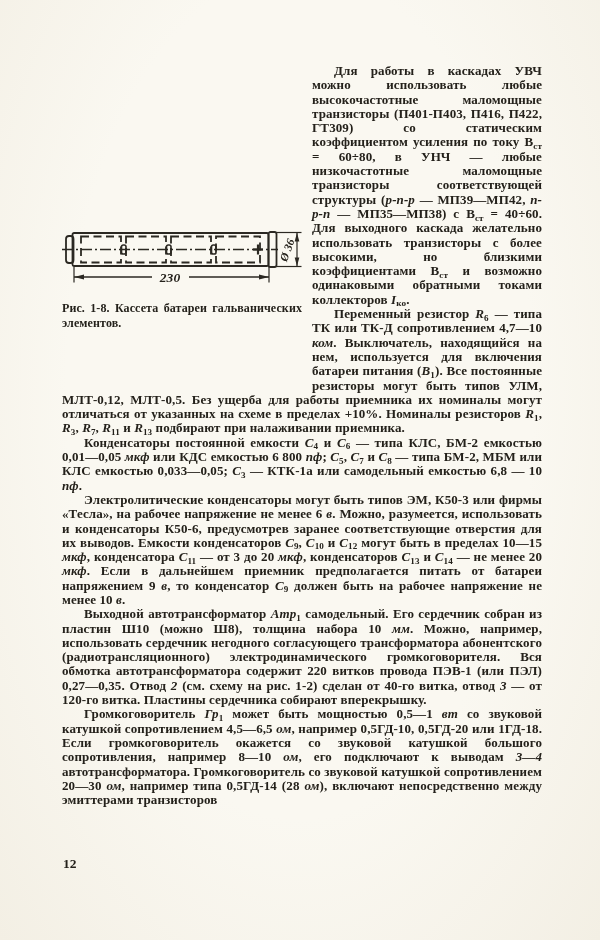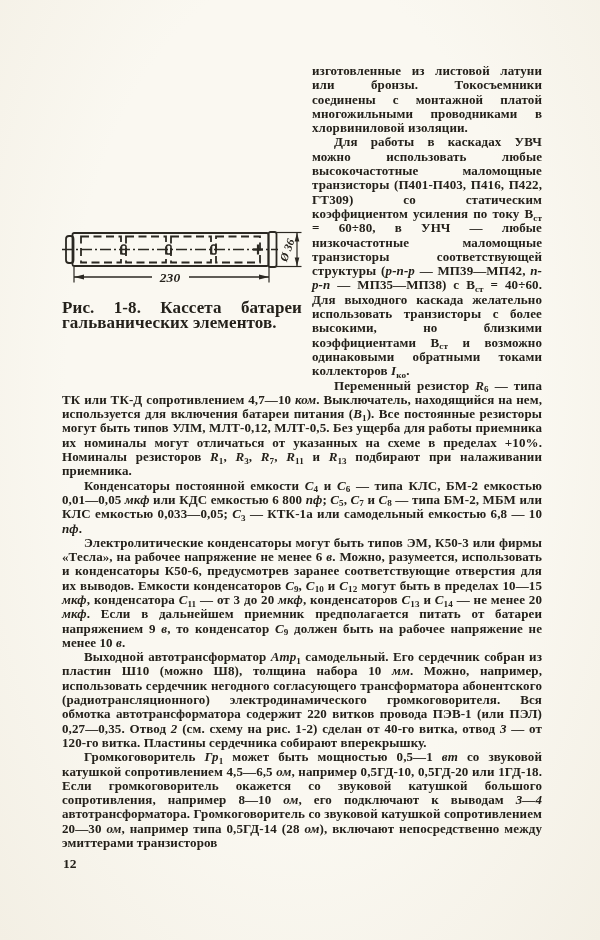--- a/index.html
+++ b/index.html
@@ -40,21 +40,21 @@
     margin: 150px 10px 6px 0;
     box-sizing: border-box;
   }
   .fig svg {
     display: block;
     width: 240px; height: 58px;
     margin-top: 16px;
   }
   .fig figcaption {
     margin-top: 13px;
-    font-size: 17px;
+    font-size: 12px;
     line-height: 14.6px;
     font-weight: 700;
     text-align: justify;
   }
   .page-number {
     position: absolute;
     left: 63px;
     top: 856px;
     font-size: 13.5px;
     font-weight: 700;
@@ -106,21 +106,20 @@
           <line class="draw" x1="12" y1="47" x2="90" y2="47" stroke-width="1.3"></line>
           <line class="draw" x1="127" y1="47" x2="207" y2="47" stroke-width="1.3"></line>
           <polygon points="12,47 22,44.6 22,49.4" fill="#2b2822"></polygon>
           <polygon points="207,47 197,44.6 197,49.4" fill="#2b2822"></polygon>
           <text x="108" y="51.5" text-anchor="middle" font-size="13.5" font-style="italic" font-weight="700" fill="#24211b">230</text>
         </g>
       </svg>
       <figcaption>Рис. 1-8. Кассета батареи гальванических элементов.</figcaption>
     </figure>
 
-    <p>изготовленные из листовой латуни или бронзы. Токосъемники соединены с монтажной платой многожильными проводниками в хлорвиниловой изоляции.</p>
     <p class="indent">Для работы в каскадах УВЧ можно использовать любые высокочастотные маломощные транзисторы (П401-П403, П416, П422, ГТ309) со статическим коэффициентом усиления по току В<sub>ст</sub> = 60÷80, в УНЧ — любые низкочастотные маломощные транзисторы соответствующей структуры (<i>p-n-p</i> — МП39—МП42, <i>n-p-n</i> — МП35—МП38) с В<sub>ст</sub> = 40÷60. Для выходного каскада желательно использовать транзисторы с более высокими, но близкими коэффициентами В<sub>ст</sub> и возможно одинаковыми обратными токами коллекторов <i>I</i><sub>ко</sub>.</p>
     <p class="indent">Переменный резистор <i>R</i><sub>6</sub> — типа ТК или ТК-Д сопротивлением 4,7—10 <i>ком</i>. Выключатель, находящийся на нем, используется для включения батареи питания (<i>В</i><sub>1</sub>). Все постоянные резисторы могут быть типов УЛМ, МЛТ-0,12, МЛТ-0,5. Без ущерба для работы приемника их номиналы могут отличаться от указанных на схеме в пределах +10%. Номиналы резисторов <i>R</i><sub>1</sub>, <i>R</i><sub>3</sub>, <i>R</i><sub>7</sub>, <i>R</i><sub>11</sub> и <i>R</i><sub>13</sub> подбирают при налаживании приемника.</p>
     <p class="indent">Конденсаторы постоянной емкости <i>C</i><sub>4</sub> и <i>C</i><sub>6</sub> — типа КЛС, БМ-2 емкостью 0,01—0,05 <i>мкф</i> или КДС емкостью 6 800 <i>пф</i>; <i>C</i><sub>5</sub>, <i>C</i><sub>7</sub> и <i>C</i><sub>8</sub> — типа БМ-2, МБМ или КЛС емкостью 0,033—0,05; <i>C</i><sub>3</sub> — КТК-1а или самодельный емкостью 6,8 — 10 <i>пф</i>.</p>
     <p class="indent">Электролитические конденсаторы могут быть типов ЭМ, К50-3 или фирмы «Тесла», на рабочее напряжение не менее 6 <i>в</i>. Можно, разумеется, использовать и конденсаторы К50-6, предусмотрев заранее соответствующие отверстия для их выводов. Емкости конденсаторов <i>C</i><sub>9</sub>, <i>C</i><sub>10</sub> и <i>C</i><sub>12</sub> могут быть в пределах 10—15 <i>мкф</i>, конденсатора <i>C</i><sub>11</sub> — от 3 до 20 <i>мкф</i>, конденсаторов <i>C</i><sub>13</sub> и <i>C</i><sub>14</sub> — не менее 20 <i>мкф</i>. Если в дальнейшем приемник предполагается питать от батареи напряжением 9 <i>в</i>, то конденсатор <i>C</i><sub>9</sub> должен быть на рабочее напряжение не менее 10 <i>в</i>.</p>
     <p class="indent">Выходной автотрансформатор <i>Атр</i><sub>1</sub> самодельный. Его сердечник собран из пластин Ш10 (можно Ш8), толщина набора 10 <i>мм</i>. Можно, например, использовать сердечник негодного согласующего трансформатора абонентского (радиотрансляционного) электродинамического громкоговорителя. Вся обмотка автотрансформатора содержит 220 витков провода ПЭВ-1 (или ПЭЛ) 0,27—0,35. Отвод <i>2</i> (см. схему на рис. 1-2) сделан от 40-го витка, отвод <i>3</i> — от 120-го витка. Пластины сердечника собирают вперекрышку.</p>
     <p class="indent">Громкоговоритель <i>Гр</i><sub>1</sub> может быть мощностью 0,5—1 <i>вт</i> со звуковой катушкой сопротивлением 4,5—6,5 <i>ом</i>, например 0,5ГД-10, 0,5ГД-20 или 1ГД-18. Если громкоговоритель окажется со звуковой катушкой большого сопротивления, например 8—10 <i>ом</i>, его подключают к выводам <i>3—4</i> автотрансформатора. Громкоговоритель со звуковой катушкой сопротивлением 20—30 <i>ом</i>, например типа 0,5ГД-14 (28 <i>ом</i>), включают непосредственно между эмиттерами транзисторов</p>
   </div>
 
   <div class="page-number">12</div>
 </div>

